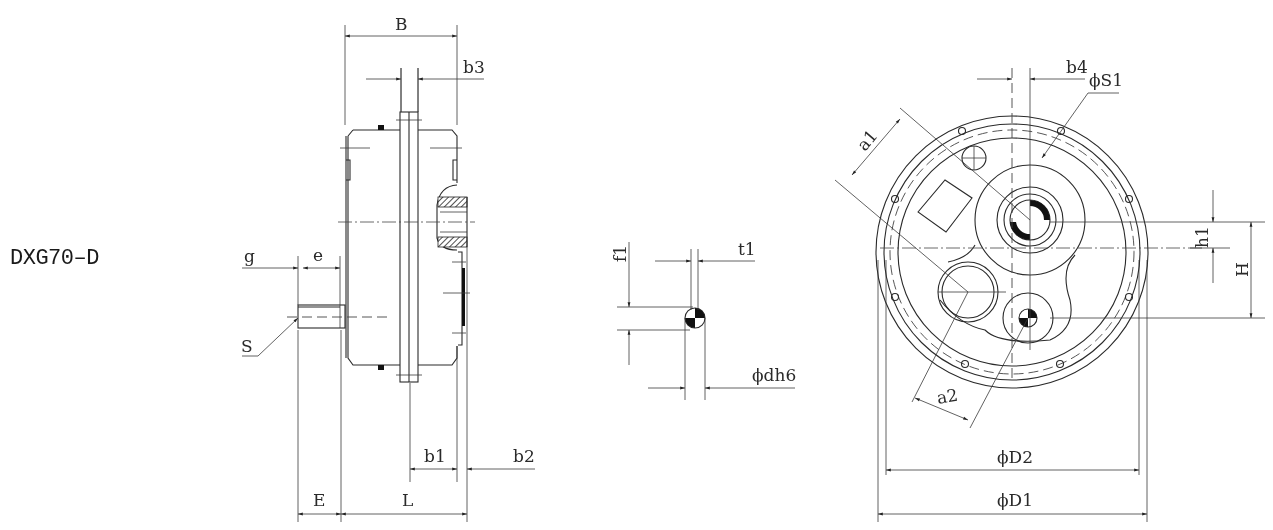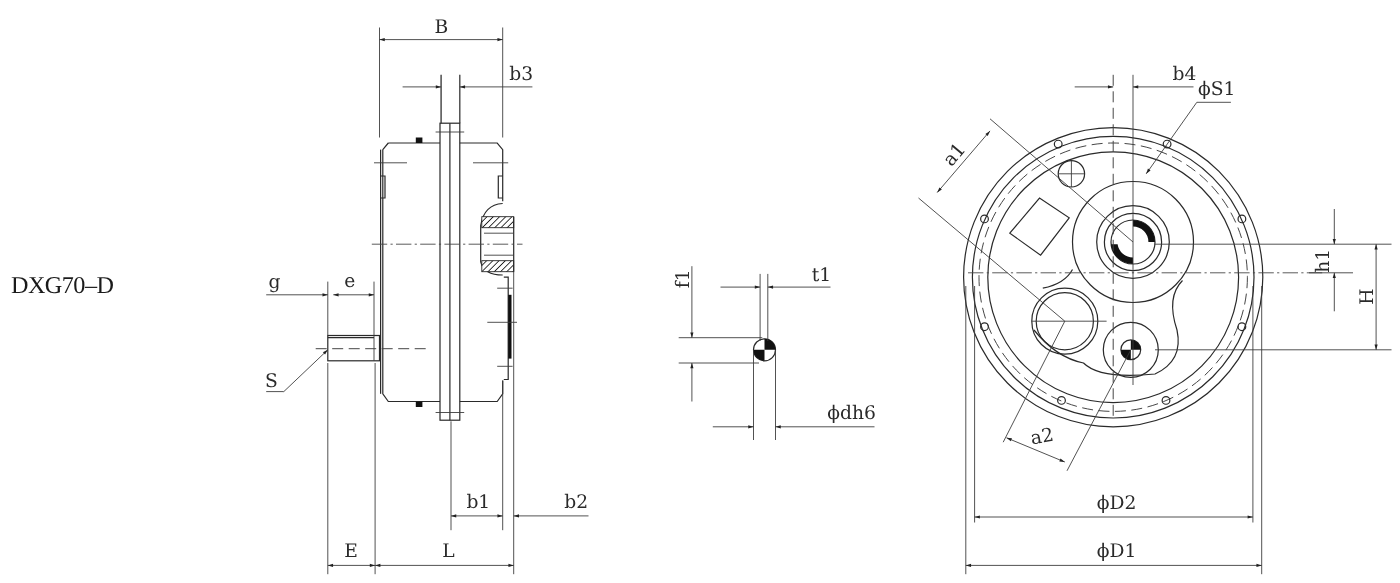--- a/index.html
+++ b/index.html
@@ -1,19 +1,19 @@
 <!DOCTYPE html>
 <html><head>
 <meta charset="utf-8">
 <style>
   html, body { margin: 0; padding: 0; background: #ffffff; }
   body { width: 1273px; height: 530px; position: relative; overflow: hidden; }
   .title {
     position: absolute; left: 10px; top: 246px;
-    font-family: Liberation Serif, serif; font-size: 22px; color: #1a1a1a;
+    font-family: Liberation Mono, monospace; font-size: 22px; color: #1a1a1a;
     letter-spacing: -0.5px;
   }
   svg { position: absolute; left: 0; top: 0; }
   .ln { stroke: #2a2a2a; stroke-width: 1.1; fill: none; }
   .thin { stroke: #3a3a3a; stroke-width: 0.8; fill: none; }
   .center { stroke: #444; stroke-width: 0.8; fill: none; stroke-dasharray: 14 3 2 3; }
   .dash { stroke: #444; stroke-width: 0.9; fill: none; stroke-dasharray: 10 5; }
   .lbl { font-family: "DejaVu Serif", "Liberation Serif", serif; font-size: 17px; fill: #2a2a2a; }
   .blk { fill: #111; }
   .hatch { fill: url(#hatch); stroke: #222; stroke-width: 0.8; }

